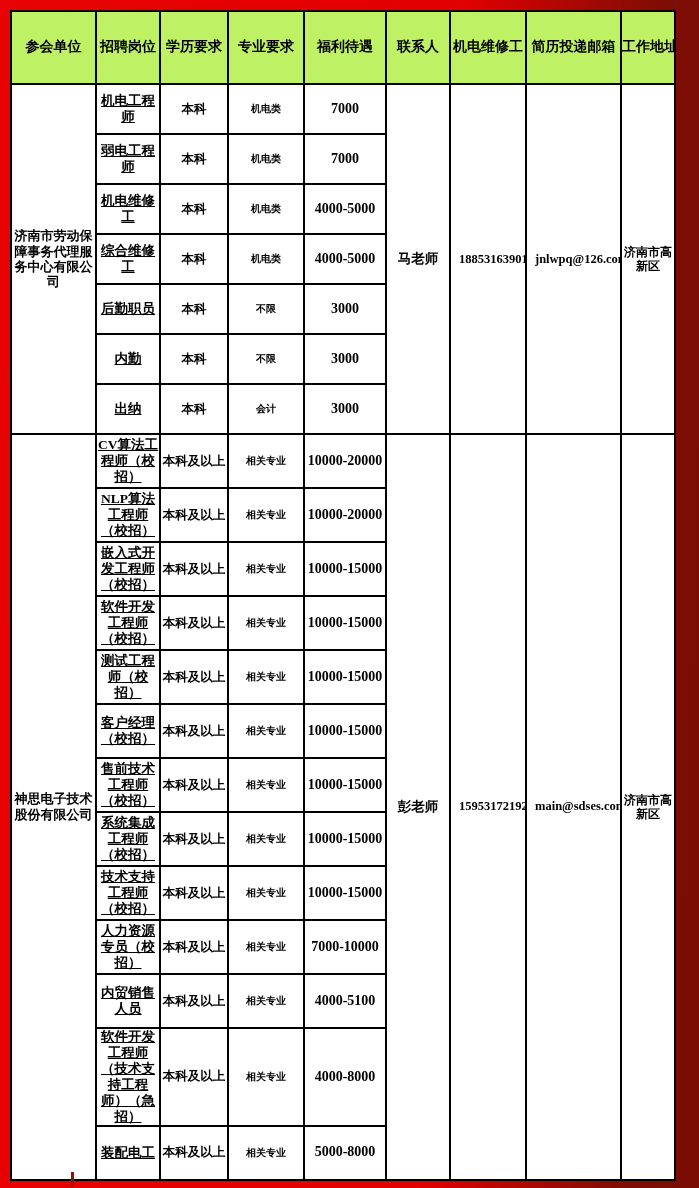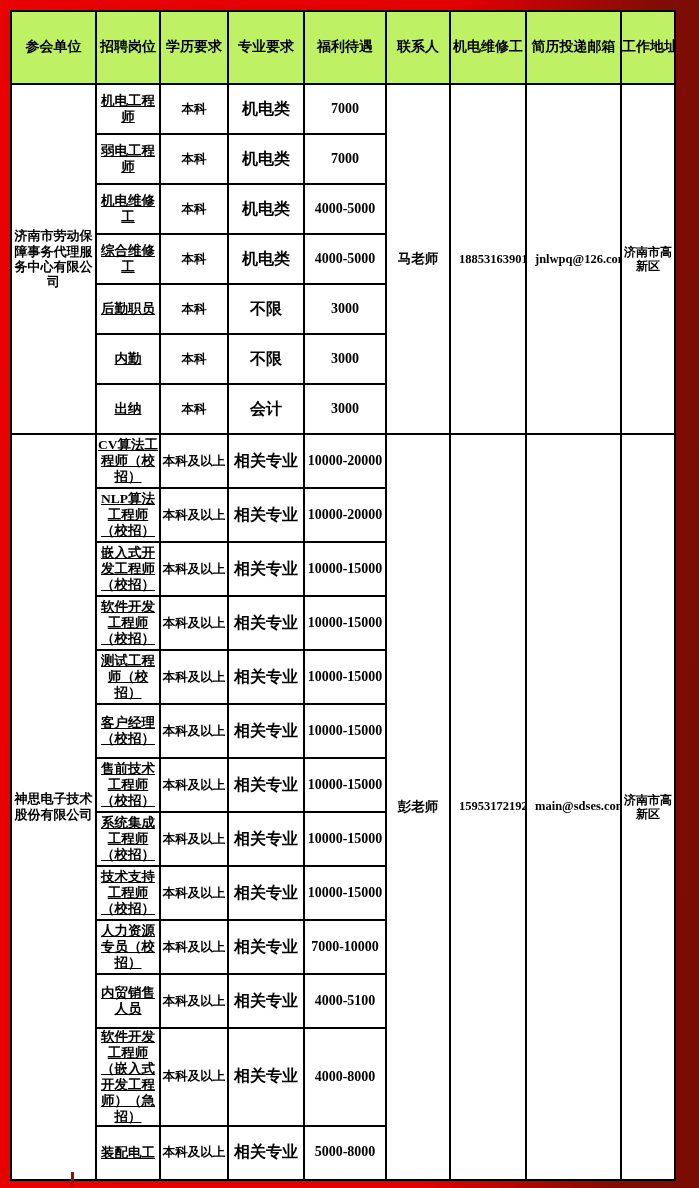--- a/index.html
+++ b/index.html
@@ -36,21 +36,21 @@
   .jobs th {
     background: #bef264;
     font-size: 14px;
     height: 71px;
     white-space: nowrap;
     padding: 0;
   }
   td.company   { font-size: 13px; }
   td.position  { font-size: 13.5px; text-decoration: underline; }
   td.education { font-size: 12.5px; white-space: nowrap; }
-  td.major     { font-size: 16px; }
+  td.major     { font-size: 10px; }
   td.salary    { font-size: 14px; white-space: nowrap; }
   td.contact   { font-size: 13.5px; }
   td.phone     { font-size: 12.5px; white-space: nowrap; padding: 8px; }
   td.email     { font-size: 12.5px; white-space: nowrap; padding: 8px; }
   td.address   { font-size: 12px; }
   tr.h50 { height: 50px; }
   tr.h54 { height: 54px; }
   tr.h82 { height: 82px; }
   .stray-mark {
     position: absolute;
@@ -204,21 +204,21 @@
       <td class="major">相关专业</td>
       <td class="salary">7000-10000</td>
     </tr>
     <tr class="h54">
       <td class="position">内贸销售人员</td>
       <td class="education">本科及以上</td>
       <td class="major">相关专业</td>
       <td class="salary">4000-5100</td>
     </tr>
     <tr class="h82">
-      <td class="position">软件开发工程师（嵌入式开发工程师）（急招）</td>
+      <td class="position">软件开发工程师（技术支持工程师）（急招）</td>
       <td class="education">本科及以上</td>
       <td class="major">相关专业</td>
       <td class="salary">4000-8000</td>
     </tr>
     <tr class="h54">
       <td class="position">装配电工</td>
       <td class="education">本科及以上</td>
       <td class="major">相关专业</td>
       <td class="salary">5000-8000</td>
     </tr>

